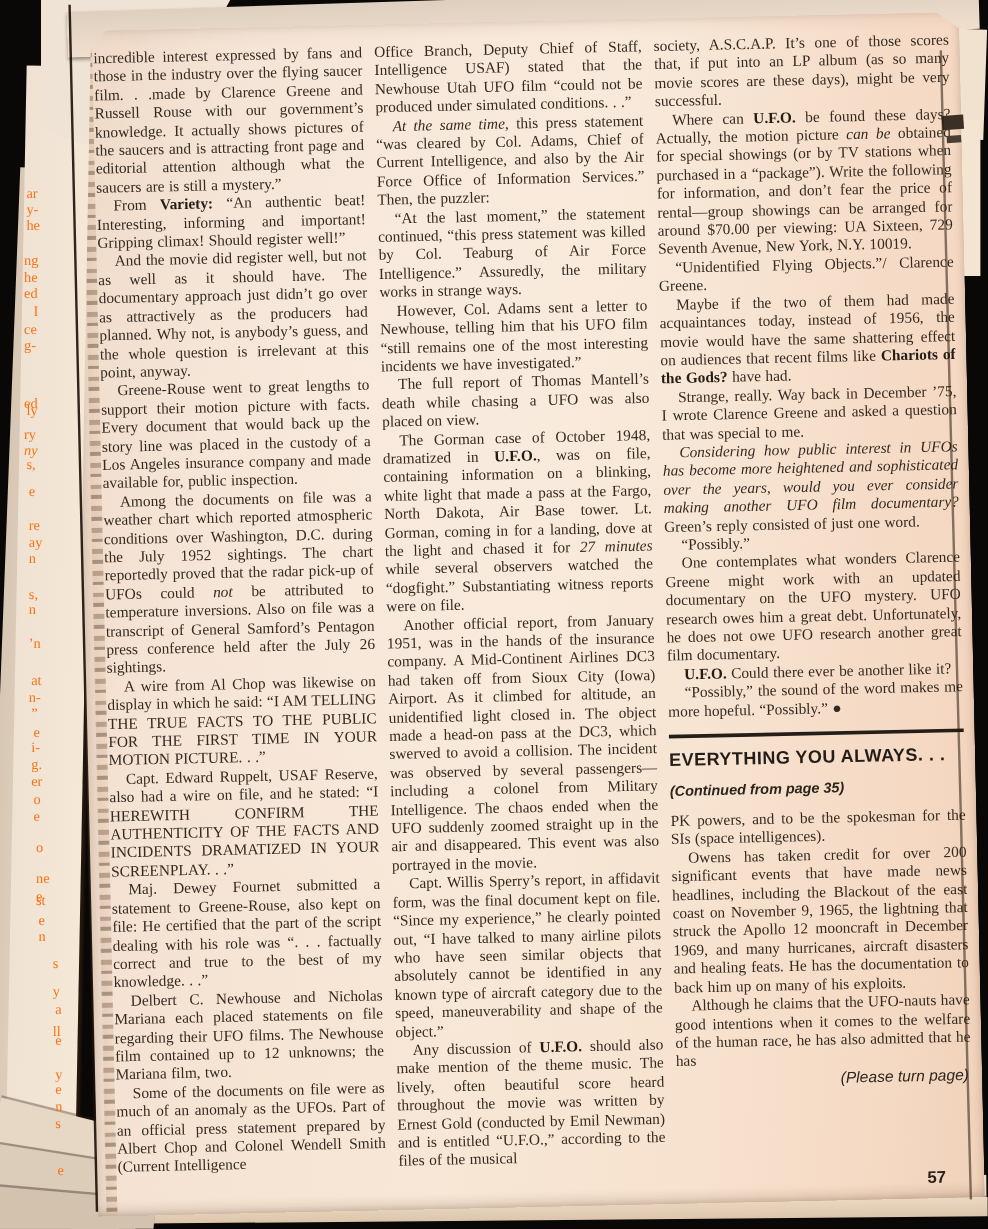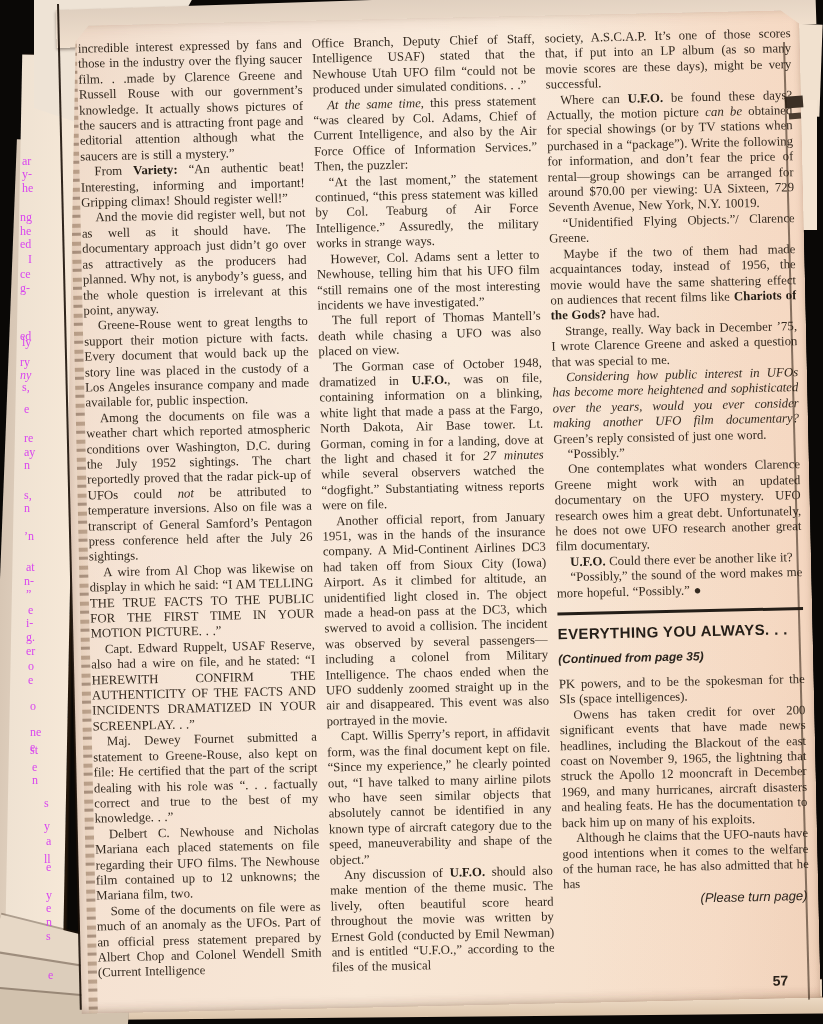--- a/index.html
+++ b/index.html
@@ -82,21 +82,21 @@
   .note{font:italic bold 12px/14px "Liberation Sans","DejaVu Sans",sans-serif;
     color:#2b241d;margin:0 0 11px;}
   .turn-note{font:italic 13px/16px "Liberation Sans","DejaVu Sans",sans-serif;
     color:#2b241d;text-align:right;padding-right:2px;}
   .pagenum{position:absolute;right:32px;bottom:10px;
     font:bold 14px "Liberation Sans","DejaVu Sans",sans-serif;color:#2a221a;}
 
   
   .fragments{position:absolute;inset:0;z-index:3;pointer-events:none;}
   .frag{position:absolute;font:12px/12px "Liberation Serif","DejaVu Serif",serif;
-    color:#d946ef;}
+    color:#f97316;}
 </style>
 </head>
 <body>
 
 <div class="photo">
 
   <div class="stack-left-a"></div>
   <div class="stack-left-b"></div>
   <div class="fold-corner"></div>
   <div class="curl-sliver"></div>

